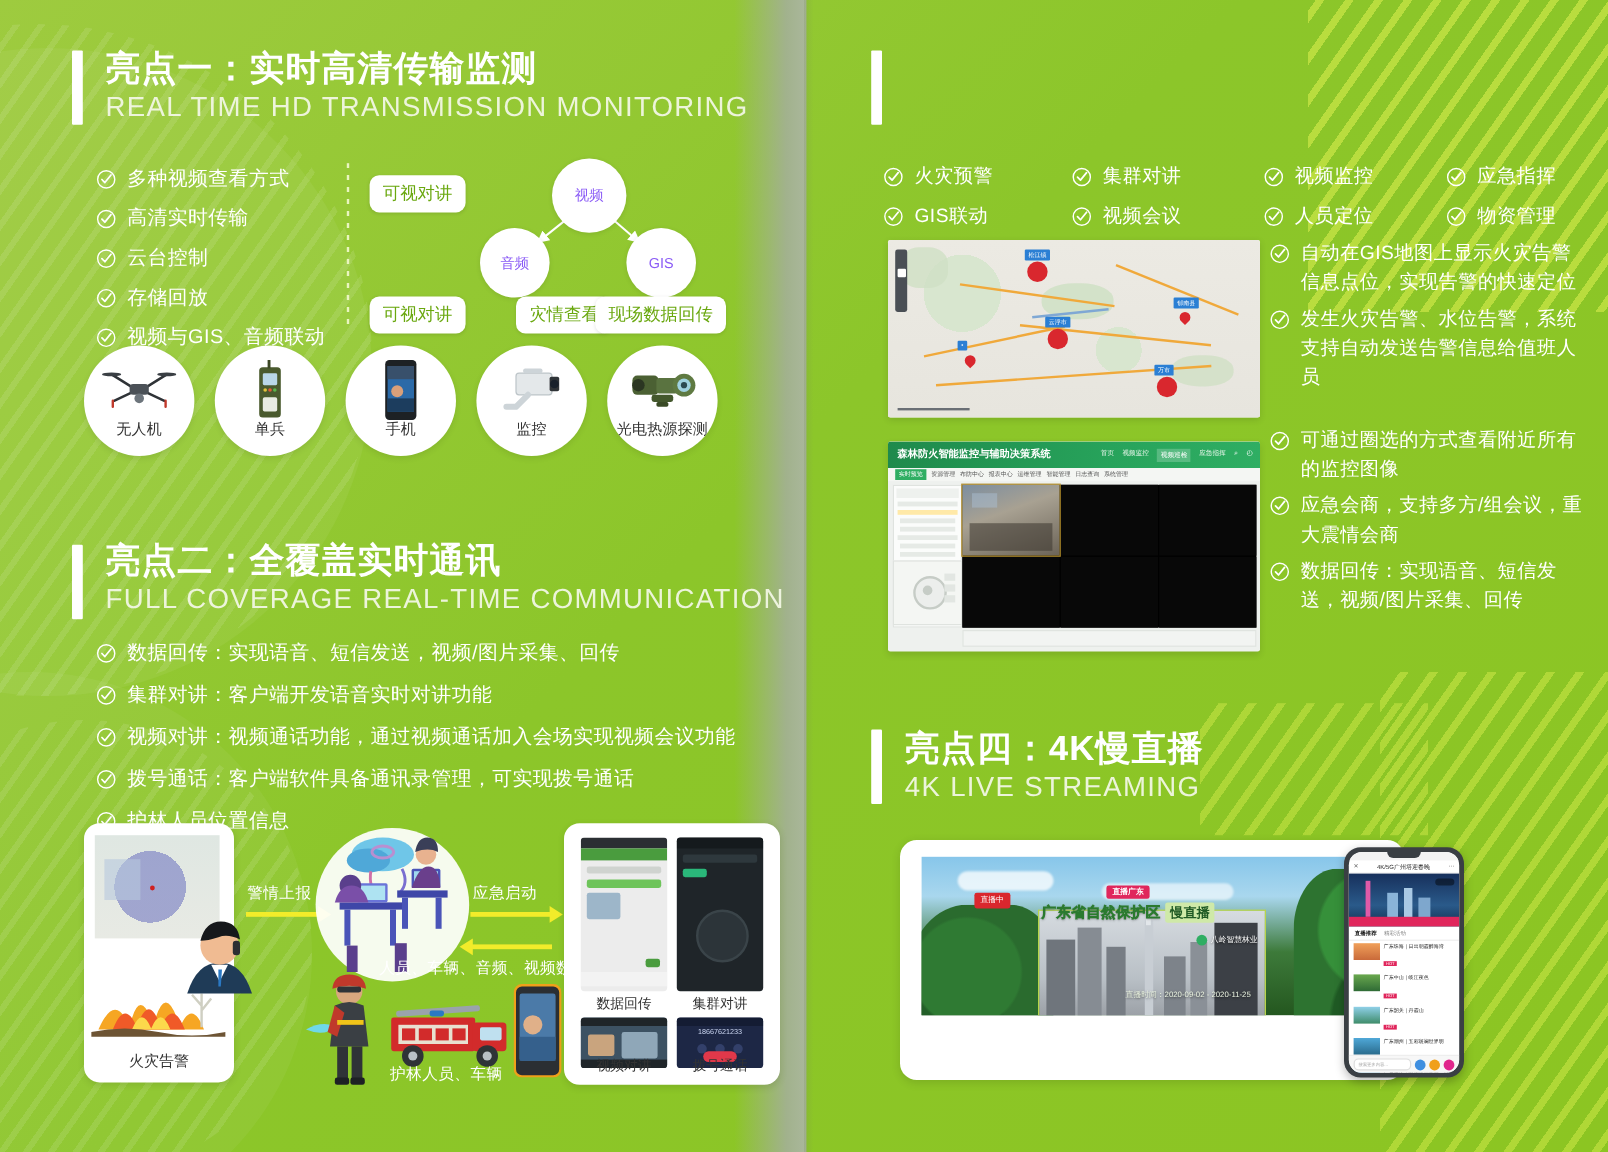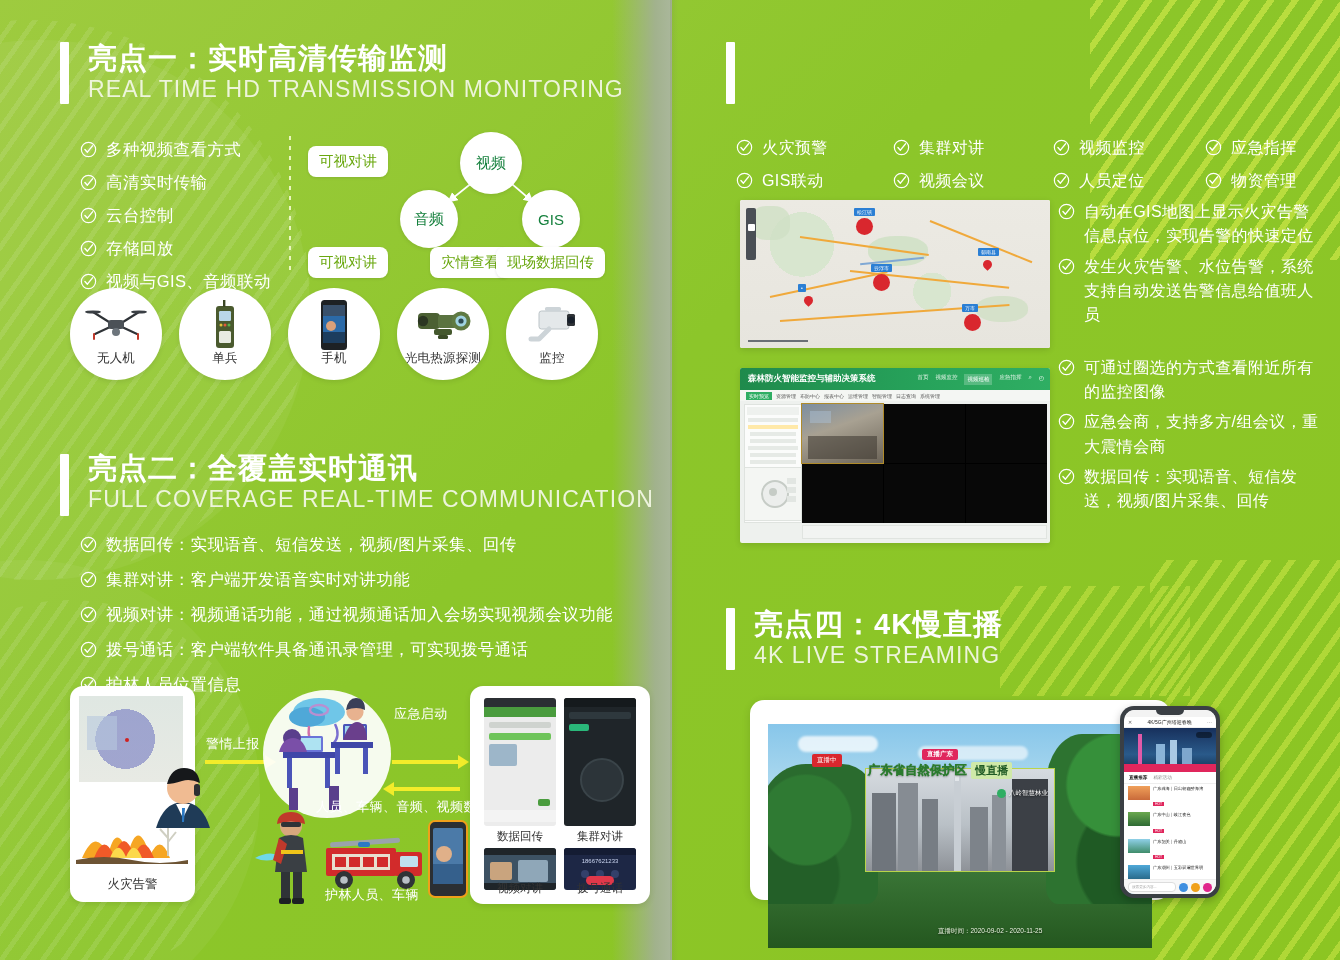--- a/index.html
+++ b/index.html
@@ -46,21 +46,21 @@
   .list1 .ck{display:flex;margin-bottom:9px;}
   .list1 .ck .tx{font-size:16.5px;}
 
   .dotline{position:absolute;left:289px;top:136px;width:2px;height:136px;
            background-image:repeating-linear-gradient(180deg,#eaf5c0 0,#eaf5c0 4px,transparent 4px,transparent 10px);}
 
   
   .pill{position:absolute;background:#fff;border-radius:8px;color:#6aa80f;
         font-size:14.5px;padding:6px 11px;white-space:nowrap;box-shadow:0 1px 3px rgba(0,0,0,.10);}
   .bubble{position:absolute;background:#fff;border-radius:50%;display:flex;
-          align-items:center;justify-content:center;color:#15803d;font-size:15px;
+          align-items:center;justify-content:center;color:#8b5cf6;font-size:12px;
           box-shadow:0 1px 4px rgba(0,0,0,.10);}
 
   
   .devrow{position:absolute;left:70px;top:288px;display:flex;gap:17px;}
   .dev{width:92px;height:92px;border-radius:50%;background:#fff;position:relative;
        display:flex;flex-direction:column;align-items:center;justify-content:flex-end;
        box-shadow:0 2px 5px rgba(0,0,0,.09);overflow:hidden;}
   .dev .art{position:absolute;top:13px;left:0;right:0;height:48px;display:flex;align-items:center;justify-content:center;}
   .dev .lb{font-size:12.5px;color:#333;margin-bottom:13px;white-space:nowrap;letter-spacing:.2px;}
 
@@ -255,45 +255,45 @@
             <rect x="4" y="6" width="22" height="11" fill="#38506b"></rect>
             <circle cx="12" cy="27" r="5" fill="#d9a07a"></circle>
             <rect x="4" y="33" width="22" height="11" fill="#1c3d5e"></rect>
           </svg>
         </div>
         <div class="lb">手机</div>
       </div>
 
       <div class="dev">
         <div class="art">
+          <svg width="58" height="40" viewBox="0 0 58 40">
+            <rect x="16" y="6" width="30" height="18" rx="2.5" fill="#e4e8ea" stroke="#bcc4c8"></rect>
+            <rect x="44" y="9" width="8" height="12" rx="1.5" fill="#2f3337"></rect>
+            <circle cx="48" cy="15" r="3.6" fill="#18202b"></circle>
+            <rect x="22" y="2" width="16" height="4" rx="1.6" fill="#cdd4d8"></rect>
+            <path d="M26 24 L16 34 L8 34" stroke="#cdd4d8" stroke-width="5" fill="none" stroke-linecap="round" stroke-linejoin="round"></path>
+          </svg>
+        </div>
+        <div class="lb">监控</div>
+      </div>
+
+      <div class="dev">
+        <div class="art">
           <svg width="62" height="40" viewBox="0 0 62 40">
             <rect x="6" y="8" width="22" height="16" rx="4" fill="#4b6033"></rect>
             <circle cx="11" cy="16" r="5.2" fill="#2b3622"></circle>
             <rect x="26" y="10" width="18" height="13" rx="2.5" fill="#5a7340"></rect>
             <circle cx="49" cy="16" r="9.5" fill="#5f7a42"></circle>
             <circle cx="49" cy="16" r="5.6" fill="#9fd2e0"></circle>
             <circle cx="49" cy="16" r="2.6" fill="#2c4a52"></circle>
             <rect x="22" y="24" width="18" height="6" rx="2" fill="#44582d"></rect>
             <rect x="26" y="30" width="10" height="4" rx="1.5" fill="#3a4b26"></rect>
           </svg>
         </div>
         <div class="lb">光电热源探测</div>
-      </div>
-
-      <div class="dev">
-        <div class="art">
-          <svg width="58" height="40" viewBox="0 0 58 40">
-            <rect x="16" y="6" width="30" height="18" rx="2.5" fill="#e4e8ea" stroke="#bcc4c8"></rect>
-            <rect x="44" y="9" width="8" height="12" rx="1.5" fill="#2f3337"></rect>
-            <circle cx="48" cy="15" r="3.6" fill="#18202b"></circle>
-            <rect x="22" y="2" width="16" height="4" rx="1.6" fill="#cdd4d8"></rect>
-            <path d="M26 24 L16 34 L8 34" stroke="#cdd4d8" stroke-width="5" fill="none" stroke-linecap="round" stroke-linejoin="round"></path>
-          </svg>
-        </div>
-        <div class="lb">监控</div>
       </div>
     </div>
 
     <div class="sec-head" style="left:60px;top:452px;align-items:flex-end;">
       <div class="sec-bar"></div>
       <div>
         <div class="sec-cn">亮点二：全覆盖实时通讯</div>
         <div class="sec-en">FULL COVERAGE REAL-TIME COMMUNICATION</div>
       </div>
     </div>
@@ -399,21 +399,21 @@
         <rect x="80" y="34" width="24" height="16" rx="1.5" fill="#4a54b8"></rect>
         <rect x="82" y="36" width="20" height="12" fill="#9fd8ee"></rect>
         <circle cx="92" cy="22" r="8.6" fill="#e8b28f"></circle>
         <path d="M83 20 q2 -12 10 -12 q9 0 9 12 q-8 -4 -19 0 z" fill="#3a3f58"></path>
         <path d="M80 50 q6 -18 14 -18 q9 0 10 18 z" fill="#6a3f8c"></path>
         <rect x="66" y="96" width="10" height="24" fill="#5a3f8c"></rect>
         <rect x="26" y="98" width="9" height="22" fill="#5a3f8c"></rect>
       </svg>
     </div>
 
-    <div class="flowlabel" style="left:394px;top:705px;">应急启动</div>
+    <div class="flowlabel" style="left:394px;top:735px;">应急启动</div>
     <div class="arrowY" style="left:392px;top:760px;width:68px;"></div>
     <div class="arrowYl" style="left:392px;top:787px;width:68px;"></div>
     <div class="flowlabel" style="left:316px;top:798px;">人员、车辆、音频、视频数据</div>
 
     <div style="position:absolute;left:255px;top:810px;width:70px;height:95px;">
       <svg width="70" height="95" viewBox="0 0 70 95">
         <path d="M0 48 q14 -8 26 -2 q-12 8 -26 2 z" fill="#6fd8e8"></path>
         <circle cx="36" cy="16" r="11" fill="#d8a77e"></circle>
         <path d="M22 14 q1 -12 14 -12 q13 0 14 12 q-14 -5 -28 0 z" fill="#c0392b"></path>
         <rect x="26" y="12" width="20" height="5" rx="2" fill="#2f3337"></rect>
@@ -714,22 +714,22 @@
 
     <div class="sec-head" style="left:54px;top:608px;">
       <div class="sec-bar"></div>
       <div>
         <div class="sec-cn">亮点四：4K慢直播</div>
         <div class="sec-en">4K LIVE STREAMING</div>
       </div>
     </div>
 
     <div class="bigcard" style="left:78px;top:700px;width:420px;height:200px;">
-      <div style="position:absolute;left:18px;top:24px;width:384px;height:224px;overflow:hidden;
-                  background:linear-gradient(180deg,#87c6ea 0%,#a9d7ee 25%,#3d7a3a 60%,#24571f 100%);">
+      <div style="position:absolute;left:18px;top:14px;width:384px;height:132px;overflow:hidden;
+                  background:linear-gradient(180deg,#87c6ea 0%,#a9d7ee 25%,#3d7a3a 60%,#24571f 100%);padding-left:32px;">
 
         <div style="position:absolute;left:30px;top:12px;width:80px;height:16px;background:rgba(255,255,255,.75);border-radius:10px;filter:blur(1px);"></div>
         <div style="position:absolute;left:150px;top:22px;width:110px;height:14px;background:rgba(255,255,255,.6);border-radius:10px;filter:blur(1px);"></div>
 
         <div style="position:absolute;left:-10px;top:40px;width:120px;height:140px;background:radial-gradient(circle at 40% 40%,#2f7a33 0 40%,transparent 42%),radial-gradient(circle at 20% 80%,#235f28 0 38%,transparent 40%),#2a6b2e;border-radius:40% 30% 10% 10%;"></div>
         <div style="position:absolute;right:-14px;top:10px;width:120px;height:170px;background:radial-gradient(circle at 60% 30%,#36903a 0 36%,transparent 38%),radial-gradient(circle at 80% 75%,#1f5a24 0 40%,transparent 42%),#2d7330;border-radius:30% 40% 14% 10%;"></div>
 
         <div style="position:absolute;left:97px;top:44px;width:188px;height:102px;border:1.6px solid #b9d44a;
                     background:linear-gradient(180deg,#d6dbe0 0%,#b9c0c6 55%,#8e9298 100%);overflow:hidden;">
           <div style="position:absolute;left:6px;top:24px;width:24px;height:78px;background:#6f757c;"></div>

